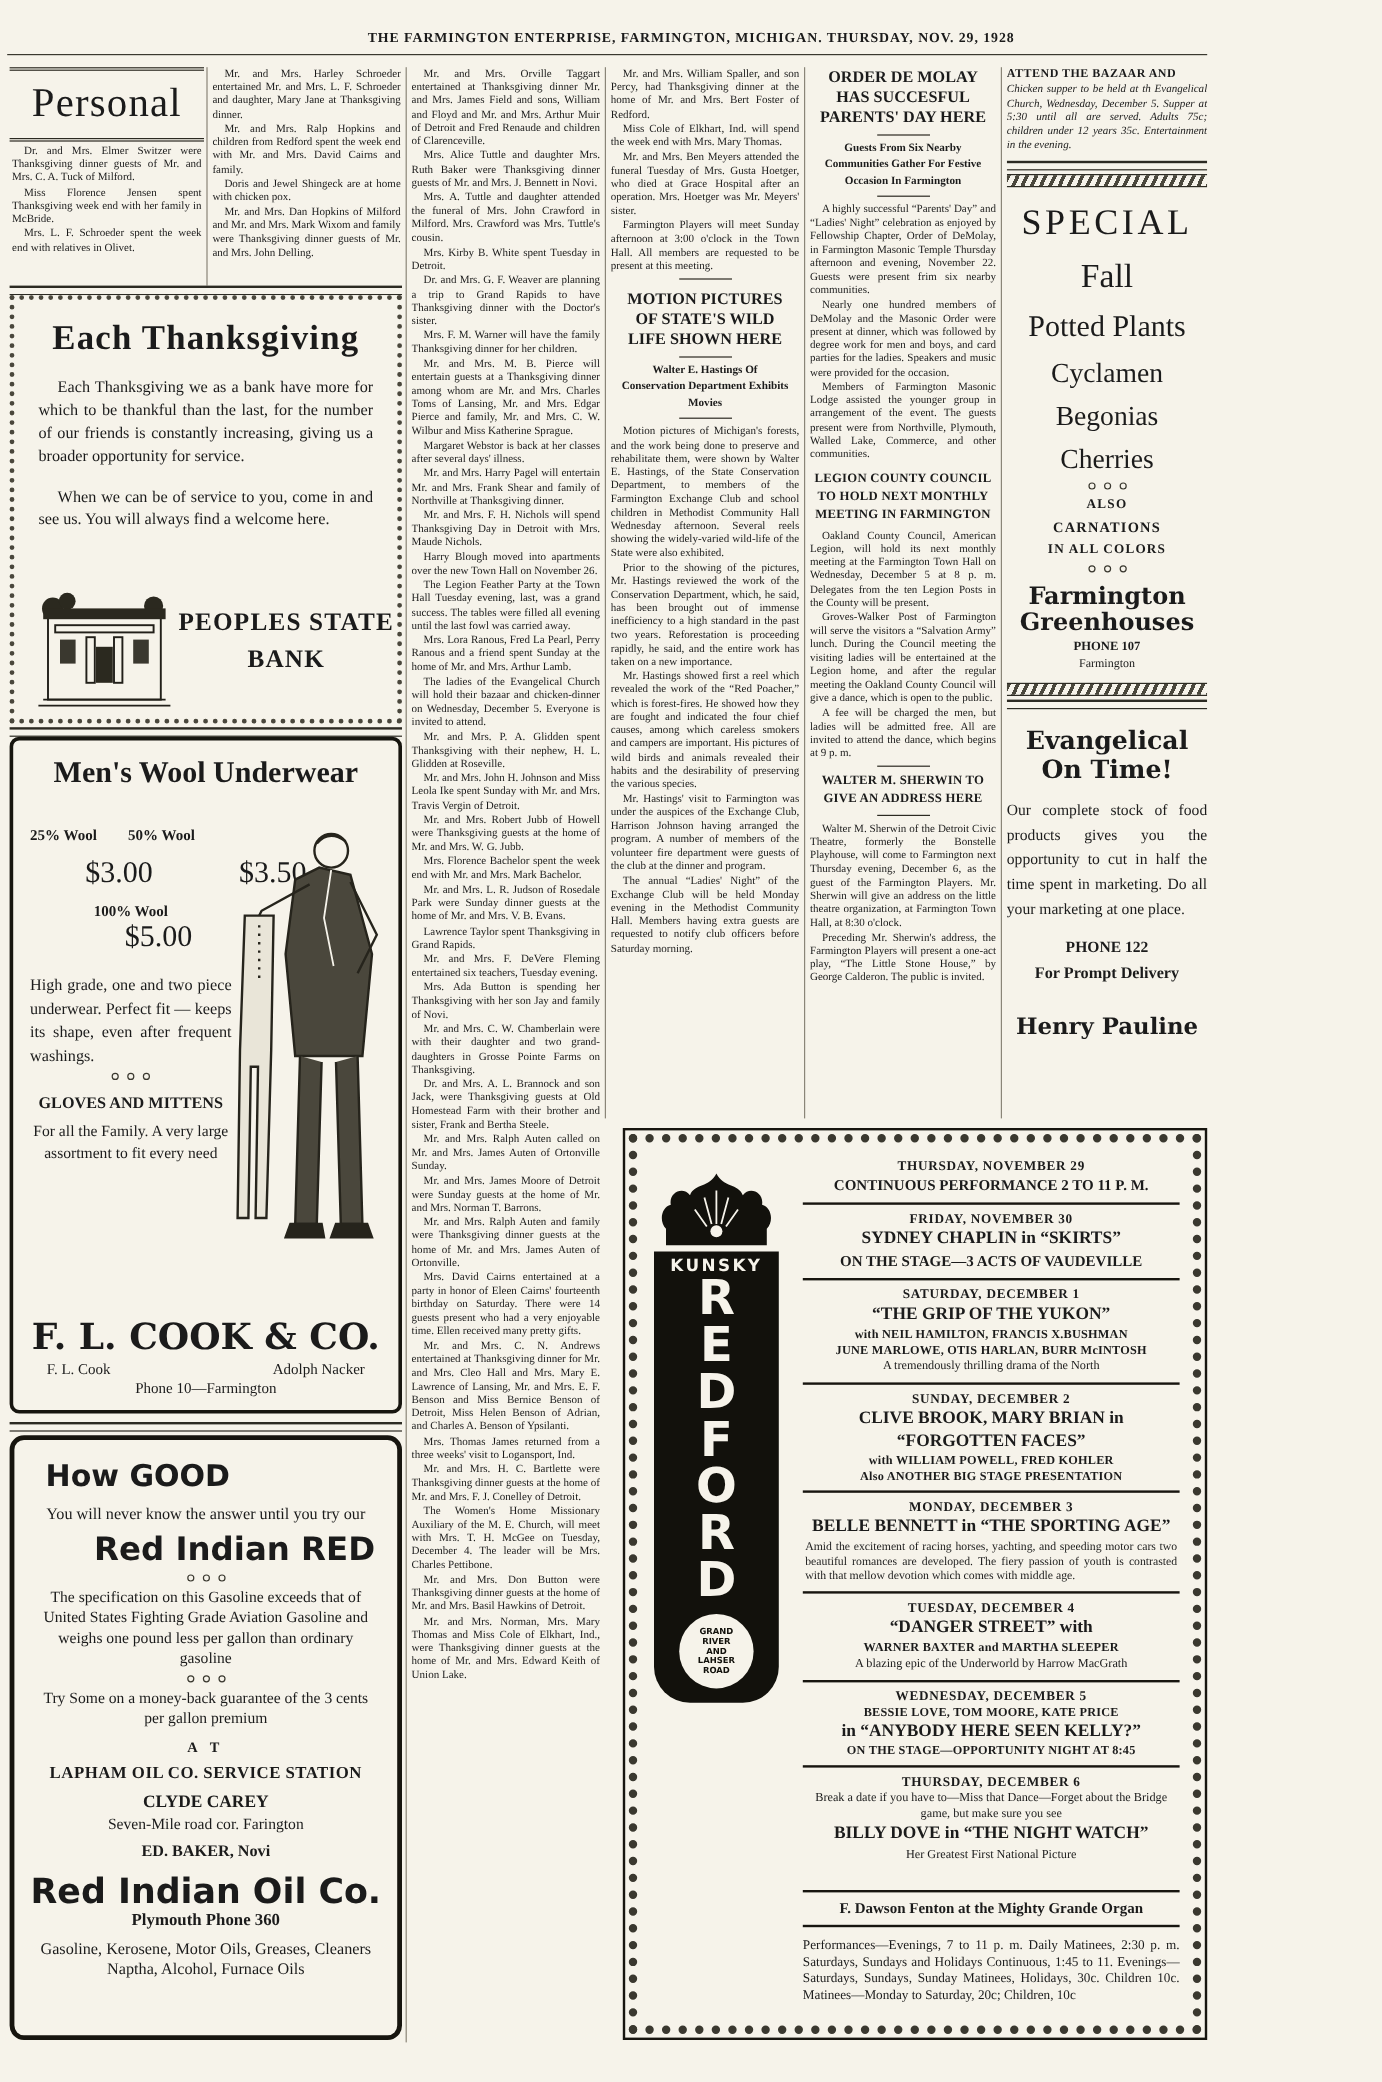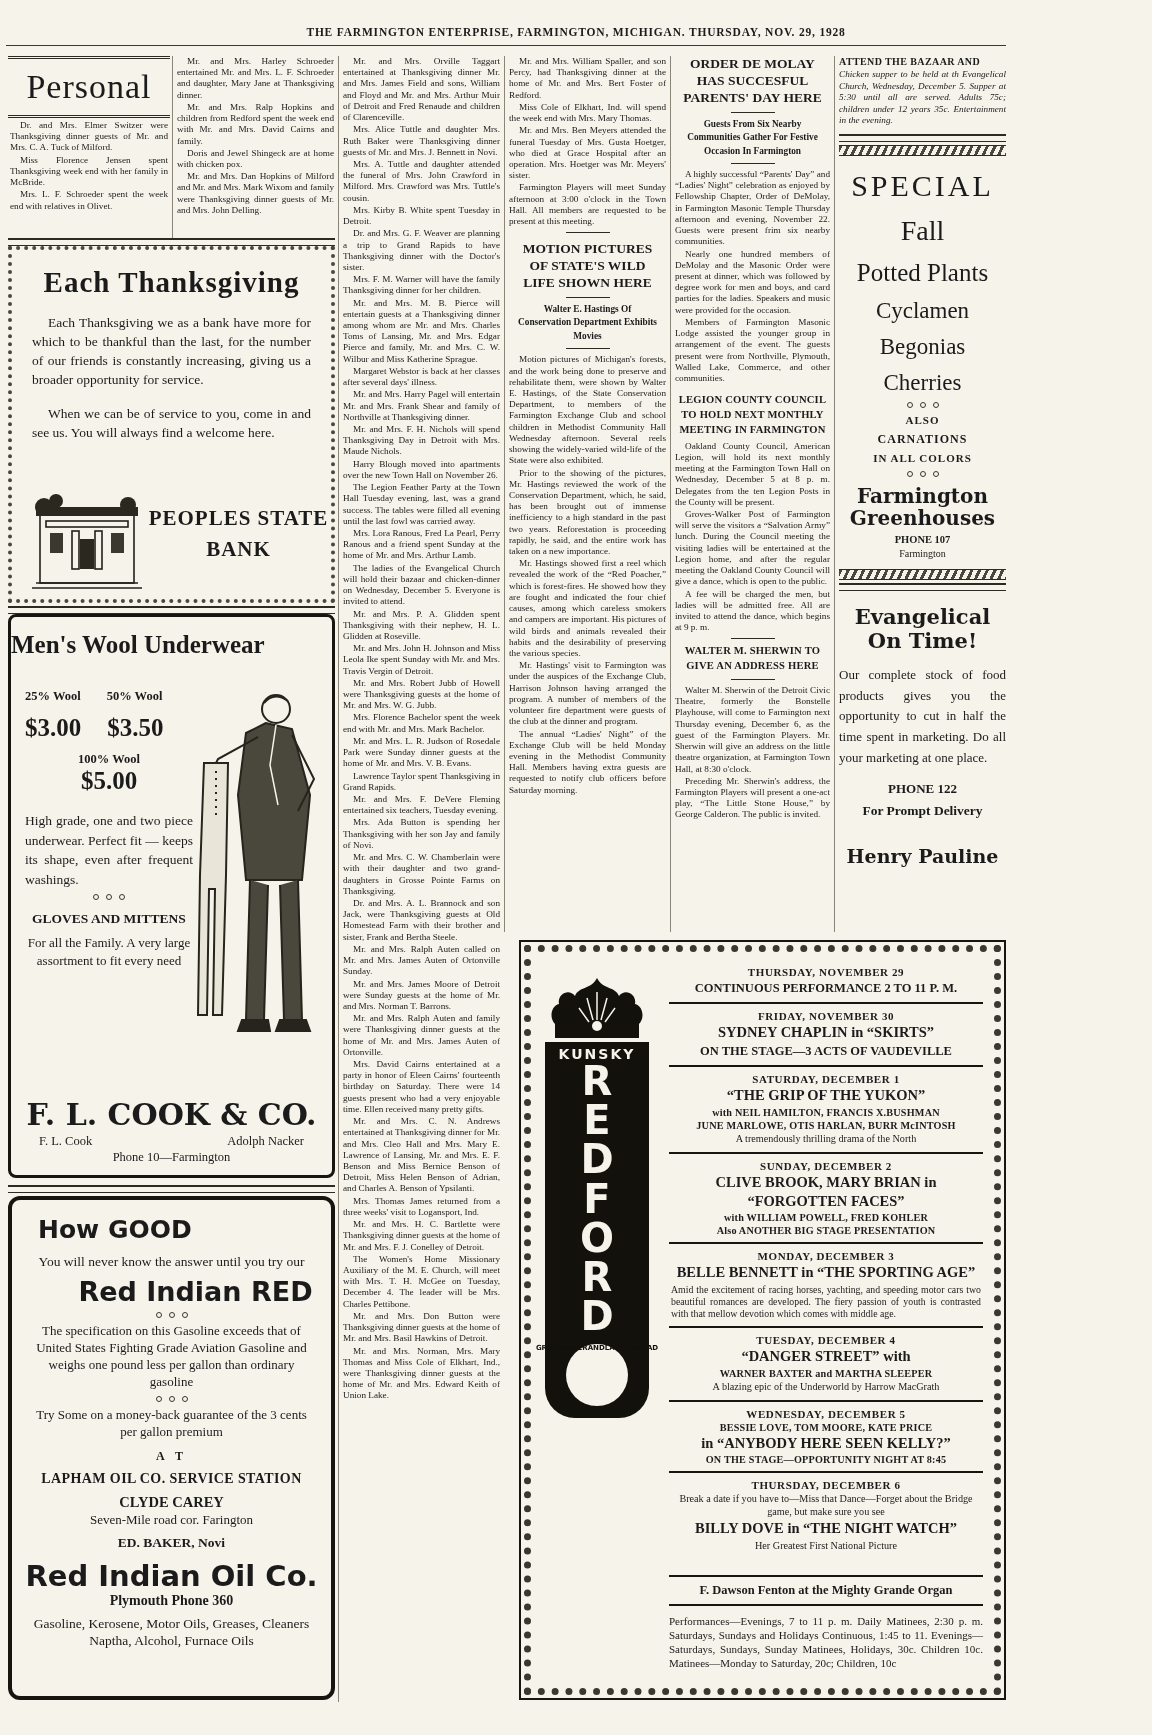--- a/index.html
+++ b/index.html
@@ -32,25 +32,25 @@
   .bank-ad{position:absolute;left:8px;top:246px;width:327px;height:357px;border:4px dotted #4a473c;
            box-sizing:border-box;background:#f6f3ea;overflow:hidden;}
   .bank-head{font-weight:bold;font-size:29px;text-align:center;margin-top:16px;letter-spacing:1px;}
   .bank-ad .bodytext{font-size:13.5px;line-height:1.42;margin:14px 20px 0;text-indent:16px;text-align:justify;}
   .bank-foot{position:absolute;left:0;bottom:8px;width:100%;display:flex;align-items:center;}
   .bank-pic{margin-left:16px;flex:0 0 auto;}
   .bank-name{flex:1;text-align:center;font-weight:bold;font-size:21px;letter-spacing:1px;line-height:1.5;margin-bottom:14px;}
   
   .wool-ad{position:absolute;left:8px;top:614px;width:327px;height:564px;border:3px solid #17150f;
            border-radius:8px;box-sizing:border-box;overflow:hidden;}
-  .wool-title{font-weight:bold;font-size:25px;margin-top:14px;}
+  .wool-title{font-weight:bold;font-size:25px;text-align:center;margin-top:14px;}
   .wool-left{position:absolute;left:14px;top:62px;width:168px;}
   .price-row{display:flex;gap:26px;justify-content:flex-start;margin-top:10px;}
   .price-label{font-weight:bold;font-size:12.5px;}
-  .price-big{font-weight:bold;font-size:25px;}
+  .price-big{font-weight:normal;font-size:25px;margin-left:46px;}
   .p100{text-align:center;margin-top:10px;}
   .wool-body{font-size:13.5px;line-height:1.45;margin-top:16px;text-align:justify;}
   .gloves-head{font-weight:bold;font-size:13.5px;text-align:center;margin-top:10px;line-height:1.3;}
   .gloves-body{font-size:13px;line-height:1.4;text-align:center;margin-top:6px;}
   .wool-man{position:absolute;right:6px;top:58px;}
   .wool-foot{position:absolute;left:0;bottom:10px;width:100%;text-align:center;}
   .firm-big{font-weight:bold;font-size:30px;letter-spacing:0px;font-family:"DejaVu Serif",serif;}
   .owners{display:flex;justify-content:space-between;padding:2px 28px 0;font-size:12.5px;}
   .phone-line{font-size:12.5px;margin-top:1px;}
   
@@ -89,21 +89,21 @@
   .eco-del{font-weight:bold;font-size:13.5px;text-align:center;margin-top:6px;}
   .eco-firm{font-weight:bold;font-size:19px;text-align:center;margin-top:26px;font-family:"DejaVu Serif",serif;}
   
   .theater{position:absolute;left:519px;top:940px;width:487px;height:760px;border:2px solid #17150f;box-sizing:border-box;}
   .theater-inner{position:absolute;inset:3px;border:7px dotted #3a382f;}
   .sign{position:absolute;left:24px;top:34px;width:104px;}
   .sign-body{background:#12110c;color:#f6f3ea;text-align:center;padding:4px 0 12px;border-radius:0 0 30px 30px;}
   .sign-brand{font-family:"DejaVu Sans","Liberation Sans",sans-serif;font-weight:bold;font-size:14px;letter-spacing:2px;}
   .sign-letter{font-family:"DejaVu Sans","Liberation Sans",sans-serif;font-weight:800;font-size:40px;line-height:.98;}
   .sign-circle{width:62px;height:62px;margin:8px auto 0;background:#f6f3ea;color:#12110c;border-radius:50%;
-               display:flex;justify-content:center;font-family:"DejaVu Sans",sans-serif;
+               display:flex;flex-direction:column;justify-content:center;font-family:"DejaVu Sans",sans-serif;
                font-weight:bold;font-size:7px;line-height:1.15;}
   .sched{position:absolute;left:148px;top:18px;width:314px;}
   .sched-day{font-weight:bold;text-align:center;font-size:11px;letter-spacing:.6px;margin-top:6px;}
   .sched-title{font-weight:bold;text-align:center;font-size:14.5px;margin-top:2px;line-height:1.2;}
   .sched-title2{font-weight:bold;text-align:center;font-size:12.5px;margin-top:3px;}
   .sched-cast{font-weight:bold;text-align:center;font-size:10.2px;margin-top:2px;letter-spacing:.2px;}
   .sched-note{text-align:center;font-size:10.2px;margin-top:2px;line-height:1.25;}
   .sched-para{font-size:9.8px;text-align:justify;margin:2px 2px 0;line-height:1.25;}
   .sched-rule{height:2px;background:#17150f;margin:6px 0 0;}
   .organ-box{border-top:2px solid #17150f;border-bottom:2px solid #17150f;margin-top:22px;padding:6px 0;

